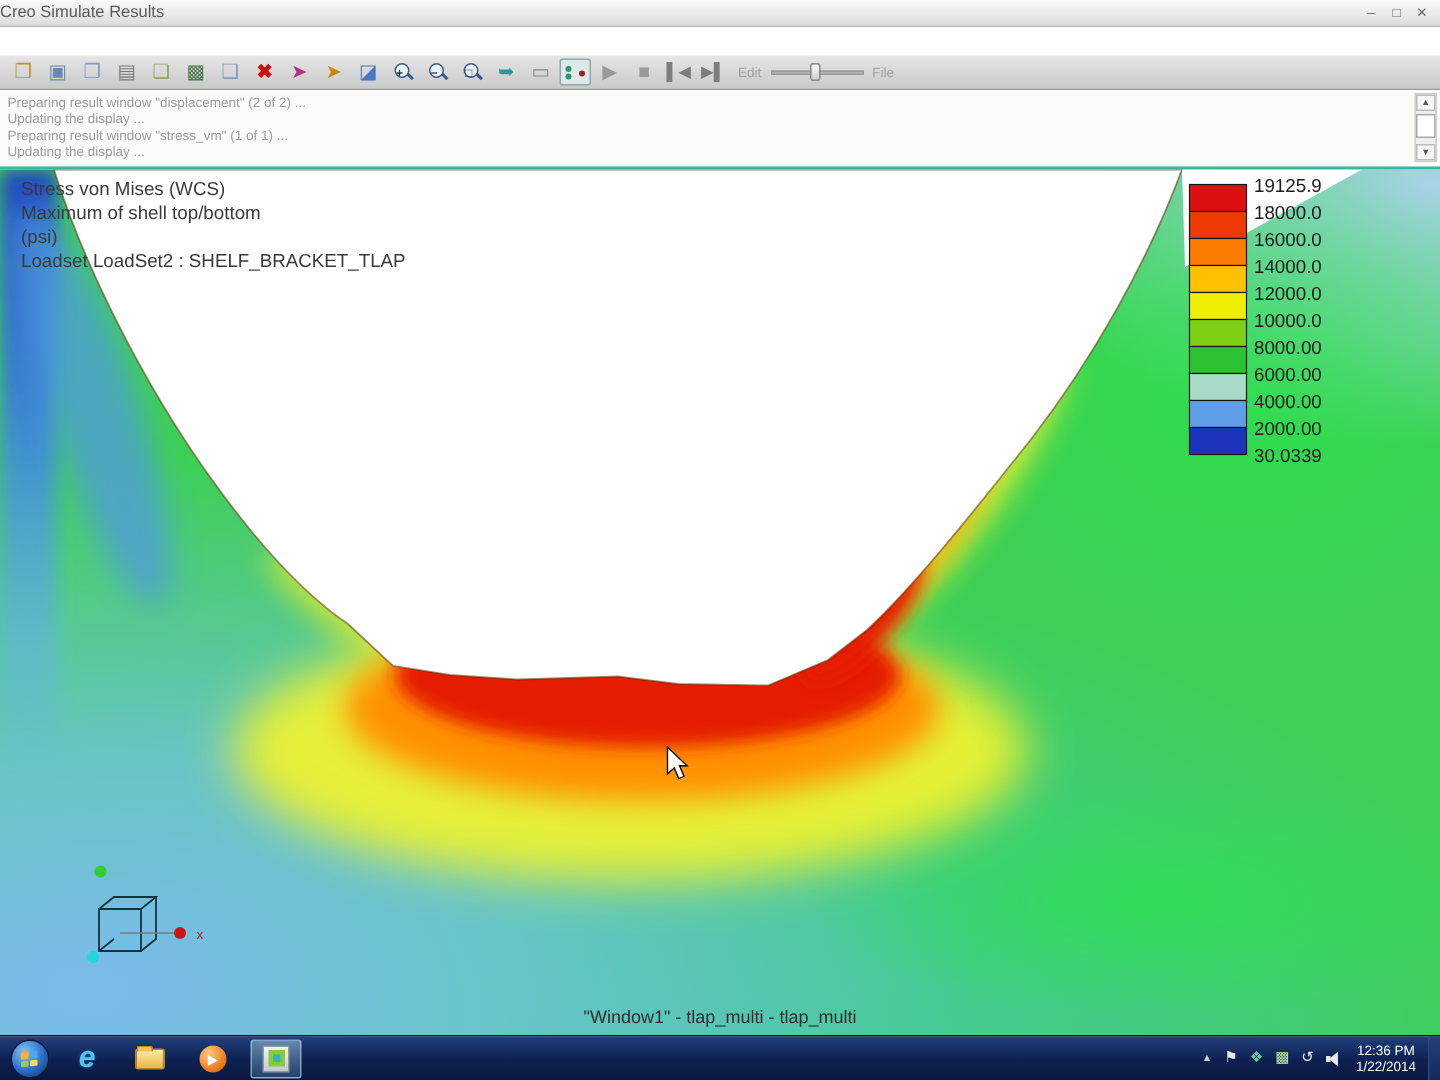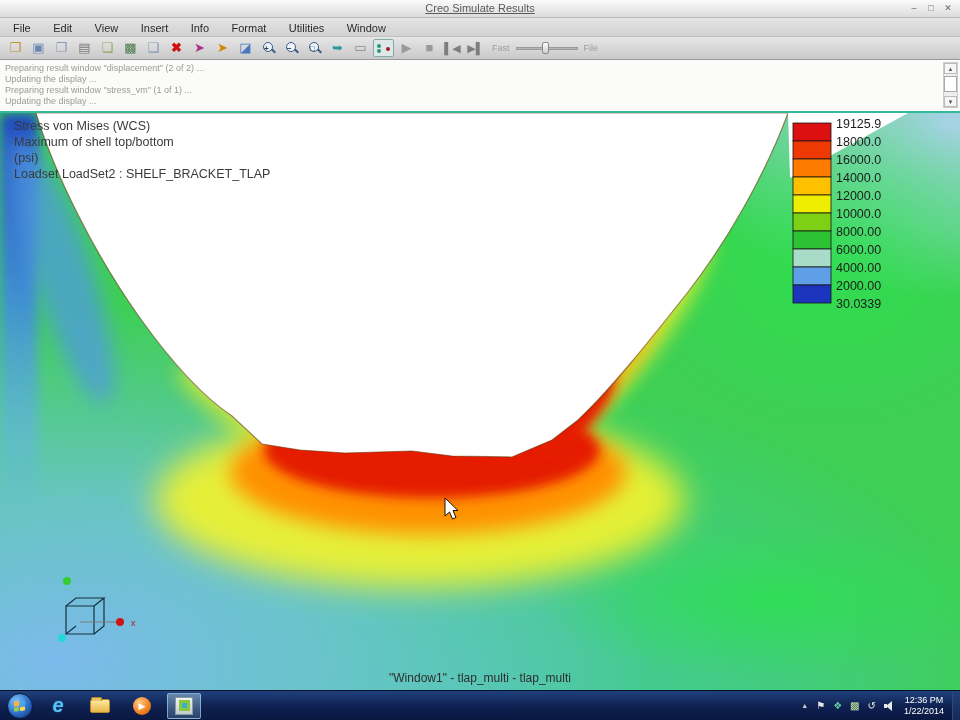--- a/index.html
+++ b/index.html
@@ -2,22 +2,22 @@
 <html><head>
 <meta charset="utf-8">
 <style>
   html,body{margin:0;padding:0;background:#222;}
   *{box-sizing:border-box;font-family:"Liberation Sans",sans-serif;}
   #stage{position:relative;width:960px;height:720px;overflow:hidden;background:#fff;}
 
   
   #titlebar{position:absolute;left:0;top:0;width:960px;height:18px;
     background:linear-gradient(#fafafa,#dcdcdc);border-bottom:1px solid #b8b8b8;}
-  #title{position:absolute;left:0;top:2px;width:100%;text-align:center;
-    font-size:11px;color:#5a5a5a;text-decoration:underline;}
+  #title{position:absolute;left:0;top:2px;width:100%;text-align:left;
+    font-size:11px;color:#5a5a5a;}
   .winctl{position:absolute;top:2px;width:16px;height:13px;text-align:center;
     font-size:9px;line-height:13px;color:#6a6a6a;cursor:default;}
   #btn-min{right:38px;} #btn-max{right:21px;} #btn-close{right:4px;}
 
   
   #menubar{position:absolute;left:0;top:18px;width:960px;height:19px;
     background:linear-gradient(#e4e4e4,#d2d2d2);border-bottom:1px solid #c0c0c0;
     padding-left:4px;white-space:nowrap;}
   .menu-item{display:inline-block;padding:2px 9px 0 9px;font-size:11px;color:#2a2a2a;height:19px;}
 
@@ -114,30 +114,20 @@
 
 <div id="stage">
 
   <div id="titlebar">
     <div id="title">Creo Simulate Results</div>
     <div class="winctl" id="btn-min">–</div>
     <div class="winctl" id="btn-max">□</div>
     <div class="winctl" id="btn-close">✕</div>
   </div>
 
-  <div id="menubar">
-    <span class="menu-item">File</span>
-    <span class="menu-item">Edit</span>
-    <span class="menu-item">View</span>
-    <span class="menu-item">Insert</span>
-    <span class="menu-item">Info</span>
-    <span class="menu-item">Format</span>
-    <span class="menu-item">Utilities</span>
-    <span class="menu-item">Window</span>
-  </div>
 
   <div id="toolbar">
     <span class="tbi g-folder">❒</span>
     <span class="tbi g-doc">▣</span>
     <span class="tbi g-copy">❐</span>
     <span class="tbi g-print">▤</span>
     <span class="tbi g-paste">❏</span>
     <span class="tbi g-exp">▩</span>
     <span class="tbi g-copy">❑</span>
     <span class="tbi g-del">✖</span>
@@ -163,21 +153,21 @@
     <span class="tbi g-win">▭</span>
     <span class="tbi sel">
         <span class="node-ic">
           <i></i>
         </span>
       </span>
     <span class="tbi g-gray">▶</span>
     <span class="tbi g-gray">■</span>
     <span class="tbi g-dgray">▌◀</span>
     <span class="tbi g-dgray">▶▌</span>
-    <span class="anim-lbl">Fast</span>
+    <span class="anim-lbl">Edit</span>
     <span id="speed-slider">
       <span class="track"></span>
       <span class="thumb"></span>
     </span>
     <span class="anim-lbl">File</span>
   </div>
 
   <div id="messages">
     <div class="msg-line">Preparing result window "displacement" (2 of 2) ...</div>
     <div class="msg-line">Updating the display ...</div>

